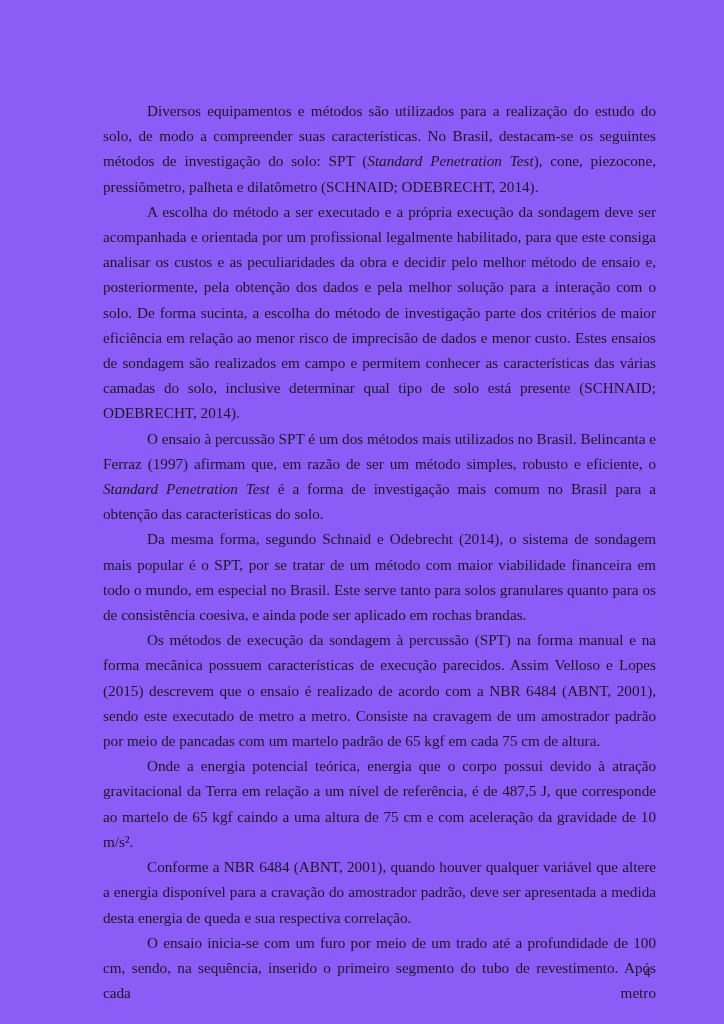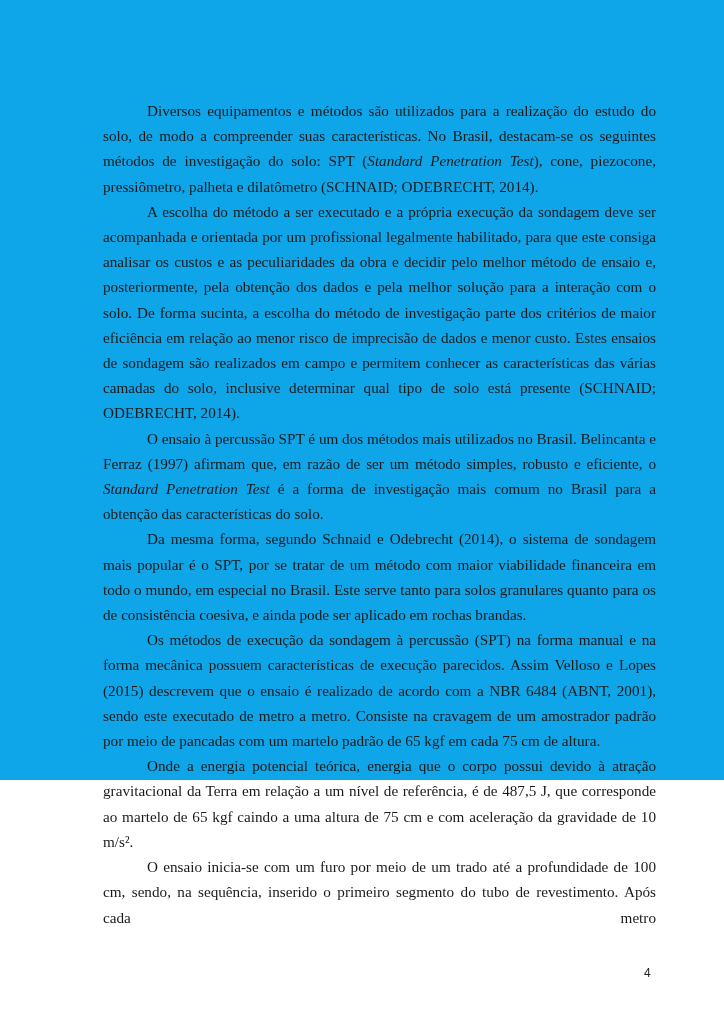--- a/index.html
+++ b/index.html
@@ -1,18 +1,18 @@
 <!DOCTYPE html>
 <html><head>
 <meta charset="utf-8">
 <style>
   html, body { margin: 0; padding: 0; background: #ffffff; }
   body { width: 724px; height: 1024px; position: relative; overflow: hidden; }
   .page {
-    position: absolute; left: 0; top: 0; width: 724px; height: 780px; background: #0ea5e9;
+    position: absolute; left: 0; top: 0; width: 724px; height: 1024px; background: #8b5cf6;
   }
   .body-text {
     position: absolute; left: 103px; top: 98px; width: 553px;
     font-family: "Liberation Serif", serif;
     font-size: 15.2px; line-height: 25.2px; color: #1a1a1a;
   }
   .body-text p {
     margin: 0; text-indent: 44px; text-align: justify;
   }
   .body-text p.cont { text-align-last: justify; }
@@ -26,16 +26,17 @@
 <body>
 
 <div class="page">
   <div class="body-text">
     <p><span>Diversos equipamentos e métodos são utilizados para a realização do estudo do solo, de modo a compreender suas características. No Brasil, destacam-se os seguintes métodos de investigação do solo: SPT (</span><em>Standard Penetration Test</em><span>), cone, piezocone, pressiômetro, palheta e dilatômetro (SCHNAID; ODEBRECHT, 2014).</span></p>
     <p><span>A escolha do método a ser executado e a própria execução da sondagem deve ser acompanhada e orientada por um profissional legalmente habilitado, para que este consiga analisar os custos e as peculiaridades da obra e decidir pelo melhor método de ensaio e, posteriormente, pela obtenção dos dados e pela melhor solução para a interação com o solo. De forma sucinta, a escolha do método de investigação parte dos critérios de maior eficiência em relação ao menor risco de imprecisão de dados e menor custo. Estes ensaios de sondagem são realizados em campo e permitem conhecer as características das várias camadas do solo, inclusive determinar qual tipo de solo está presente (SCHNAID; ODEBRECHT, 2014).</span></p>
     <p><span>O ensaio à percussão SPT é um dos métodos mais utilizados no Brasil. Belincanta e Ferraz (1997) afirmam que, em razão de ser um método simples, robusto e eficiente, o </span><em>Standard Penetration Test</em><span> é a forma de investigação mais comum no Brasil para a obtenção das características do solo.</span></p>
     <p><span>Da mesma forma, segundo Schnaid e Odebrecht (2014), o sistema de sondagem mais popular é o SPT, por se tratar de um método com maior viabilidade financeira em todo o mundo, em especial no Brasil. Este serve tanto para solos granulares quanto para os de consistência coesiva, e ainda pode ser aplicado em rochas brandas.</span></p>
     <p><span>Os métodos de execução da sondagem à percussão (SPT) na forma manual e na forma mecânica possuem características de execução parecidos. Assim Velloso e Lopes (2015) descrevem que o ensaio é realizado de acordo com a NBR 6484 (ABNT, 2001), sendo este executado de metro a metro. Consiste na cravagem de um amostrador padrão por meio de pancadas com um martelo padrão de 65 kgf em cada 75 cm de altura.</span></p>
     <p><span>Onde a energia potencial teórica, energia que o corpo possui devido à atração gravitacional da Terra em relação a um nível de referência, é de 487,5 J, que corresponde ao martelo de 65 kgf caindo a uma altura de 75 cm e com aceleração da gravidade de 10 m/s².</span></p>
+    <p><span>Conforme a NBR 6484 (ABNT, 2001), quando houver qualquer variável que altere a energia disponível para a cravação do amostrador padrão, deve ser apresentada a medida desta energia de queda e sua respectiva correlação.</span></p>
     <p class="cont"><span>O ensaio inicia-se com um furo por meio de um trado até a profundidade de 100 cm, sendo, na sequência, inserido o primeiro segmento do tubo de revestimento. Após cada metro</span></p>
   </div>
   <div class="page-number">4</div>
 </div>
 
 </body></html>

